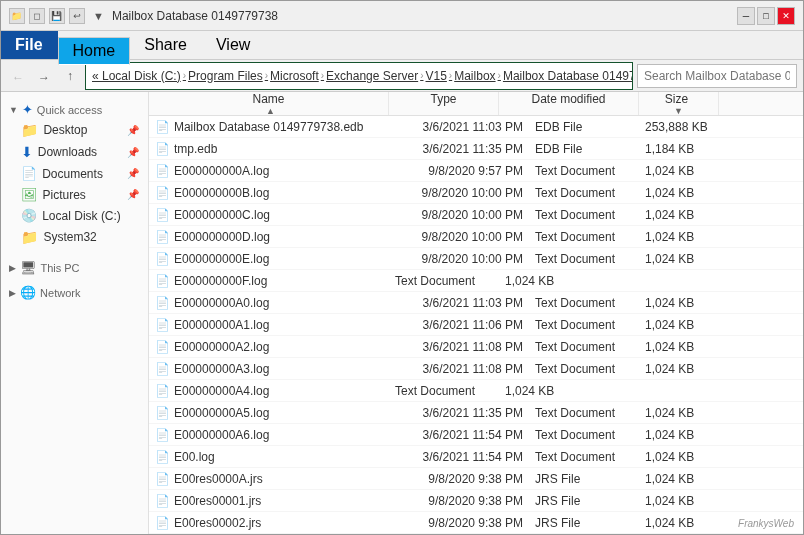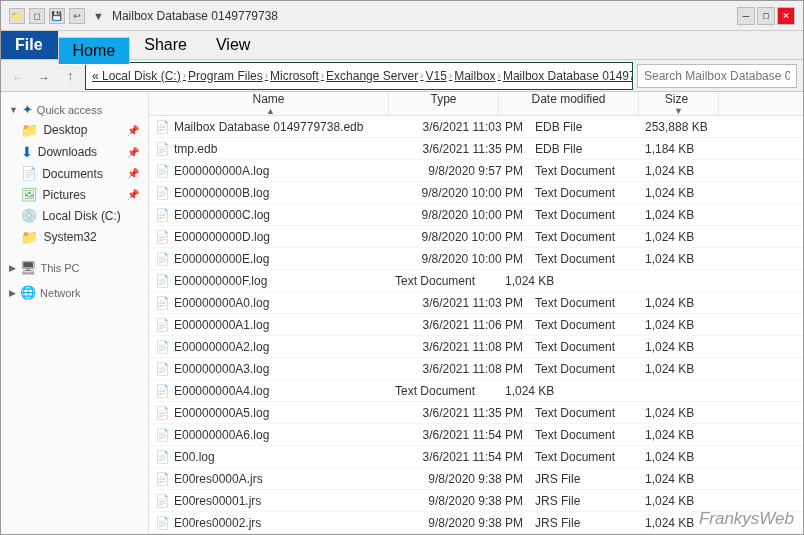--- a/index.html
+++ b/index.html
@@ -260,21 +260,21 @@
     .file-cell.type-cell { width: 110px; flex-shrink: 0; }
     .file-cell.size-cell { width: 80px; flex-shrink: 0; padding-right: 10px; }
     .file-icon { font-size: 12px; color: #999; flex-shrink: 0; }
     .sort-arrow { font-size: 9px; margin-left: 4px; color: #666; }
 
     
     .watermark {
       position: absolute;
       bottom: 6px;
       right: 10px;
-      font-size: 17px;
+      font-size: 10px;
       color: #999;
       font-style: italic;
     }
   </style>
 </head>
 <body>
 
 <div class="window">
 
   <div class="title-bar">

